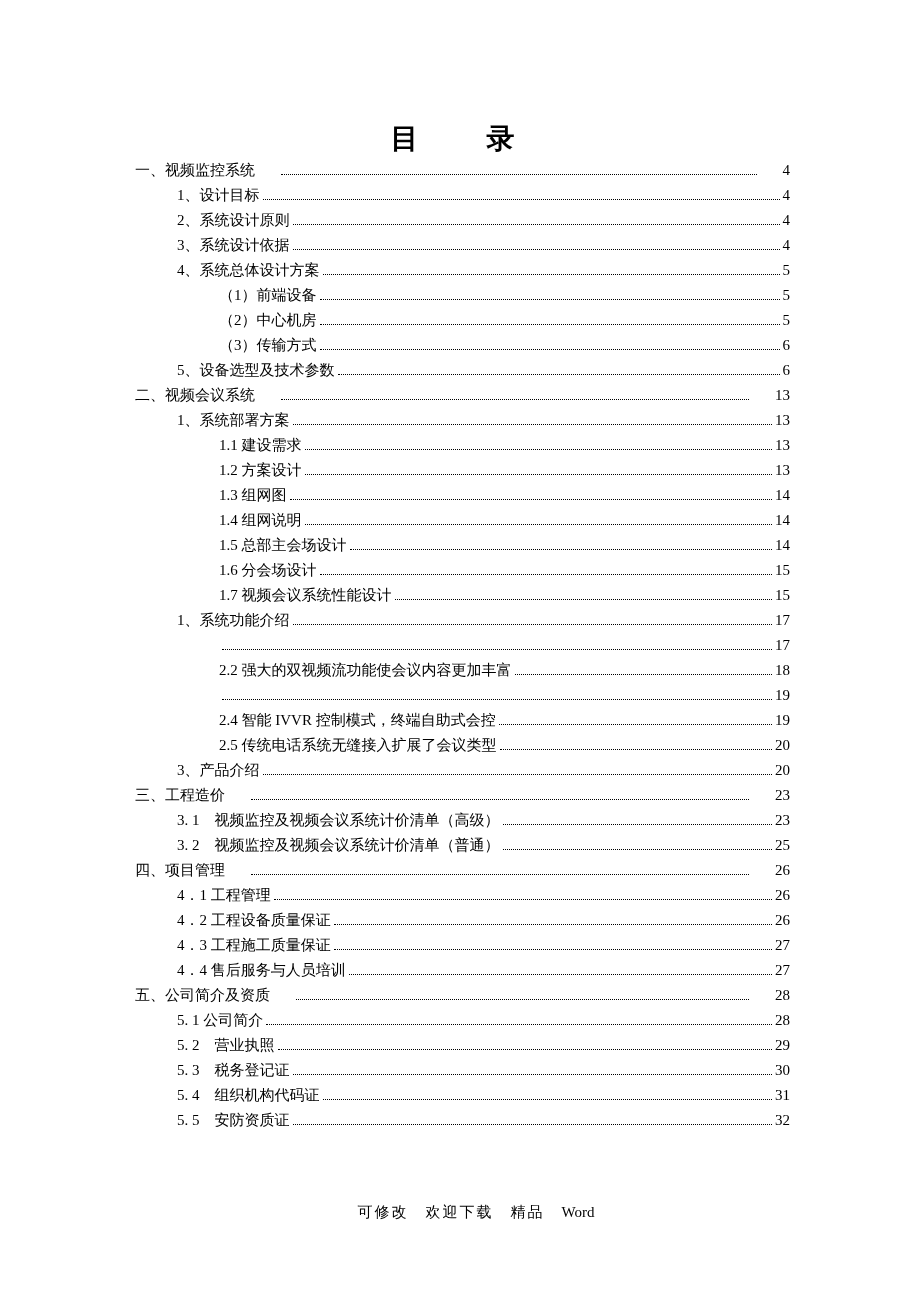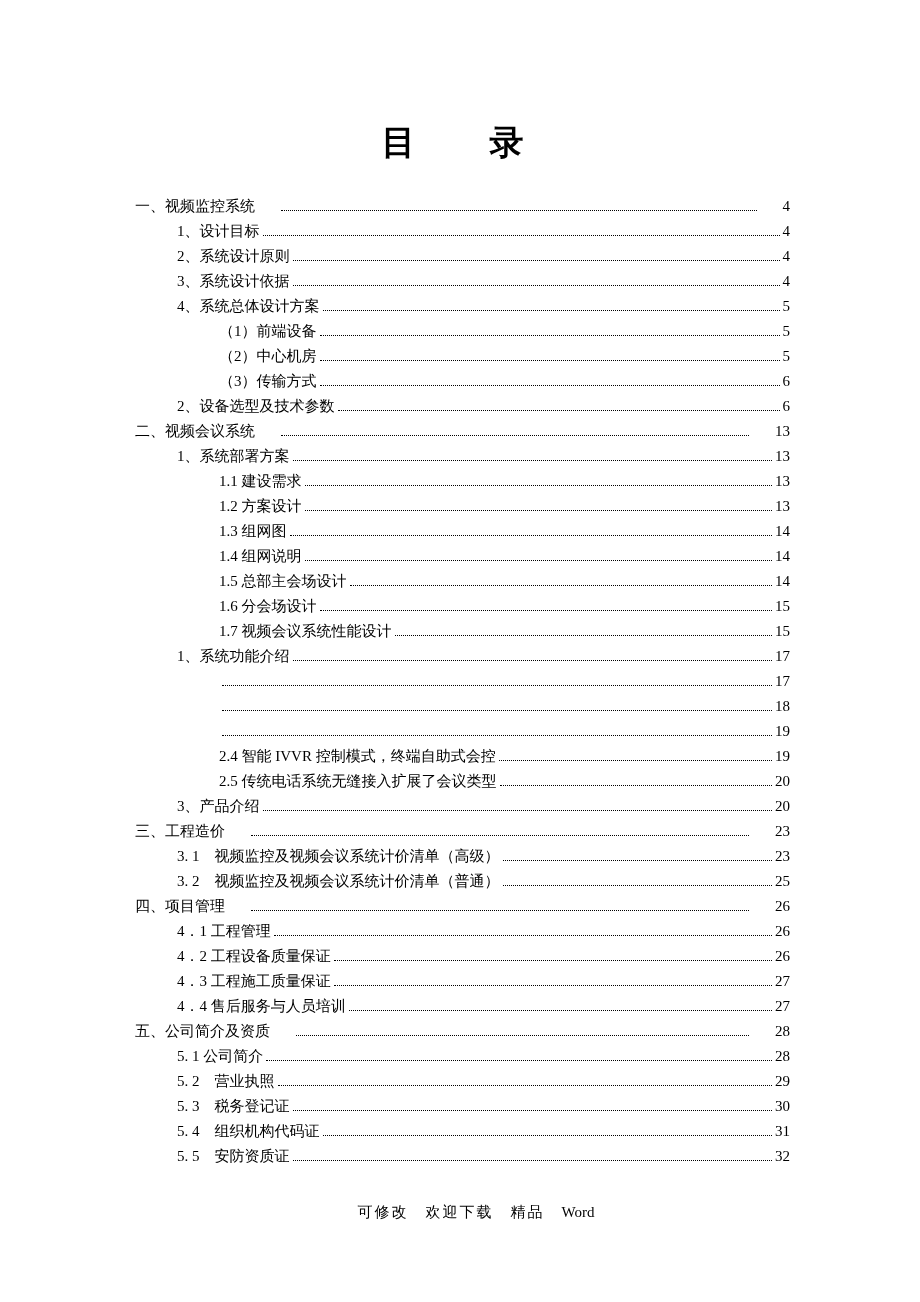--- a/index.html
+++ b/index.html
@@ -10,24 +10,23 @@
     width: 920px;
     height: 1302px;
     position: relative;
     color: #000;
   }
   .page {
     padding: 120px 130px 0 135px;
   }
   .title {
     text-align: center;
-    font-size: 34px;
+    font-size: 28px;
     font-weight: bold;
     letter-spacing: 20px;
-    margin-bottom: 28px;
     font-family: "SimSun", "宋体", serif;
   }
   .toc-line {
     display: flex;
     align-items: baseline;
     font-size: 15px;
     line-height: 25px;
     white-space: nowrap;
   }
   .toc-line .label {
@@ -100,21 +99,21 @@
         <span class="label">（2）中心机房</span>
         <span class="dots"></span>
         <span class="pageno">5</span>
       </div>
       <div class="toc-line indent-2">
         <span class="label">（3）传输方式</span>
         <span class="dots"></span>
         <span class="pageno">6</span>
       </div>
       <div class="toc-line indent-1">
-        <span class="label">2、设备选型及技术参数</span>
+        <span class="label">5、设备选型及技术参数</span>
         <span class="dots"></span>
         <span class="pageno">6</span>
       </div>
       <div class="toc-line indent-0">
         <span class="label">二、视频会议系统</span>
         <span class="dots"></span>
         <span class="pageno">13</span>
       </div>
       <div class="toc-line indent-1">
         <span class="label">1、系统部署方案</span>
@@ -159,20 +158,21 @@
       <div class="toc-line indent-1">
         <span class="label">1、系统功能介绍</span>
         <span class="dots"></span>
         <span class="pageno">17</span>
       </div>
       <div class="toc-line indent-2">
         <span class="dots"></span>
         <span class="pageno">17</span>
       </div>
       <div class="toc-line indent-2">
+        <span class="label">2.2 强大的双视频流功能使会议内容更加丰富</span>
         <span class="dots"></span>
         <span class="pageno">18</span>
       </div>
       <div class="toc-line indent-2">
         <span class="dots"></span>
         <span class="pageno">19</span>
       </div>
       <div class="toc-line indent-2">
         <span class="label">2.4 智能 IVVR 控制模式，终端自助式会控</span>
         <span class="dots"></span>

